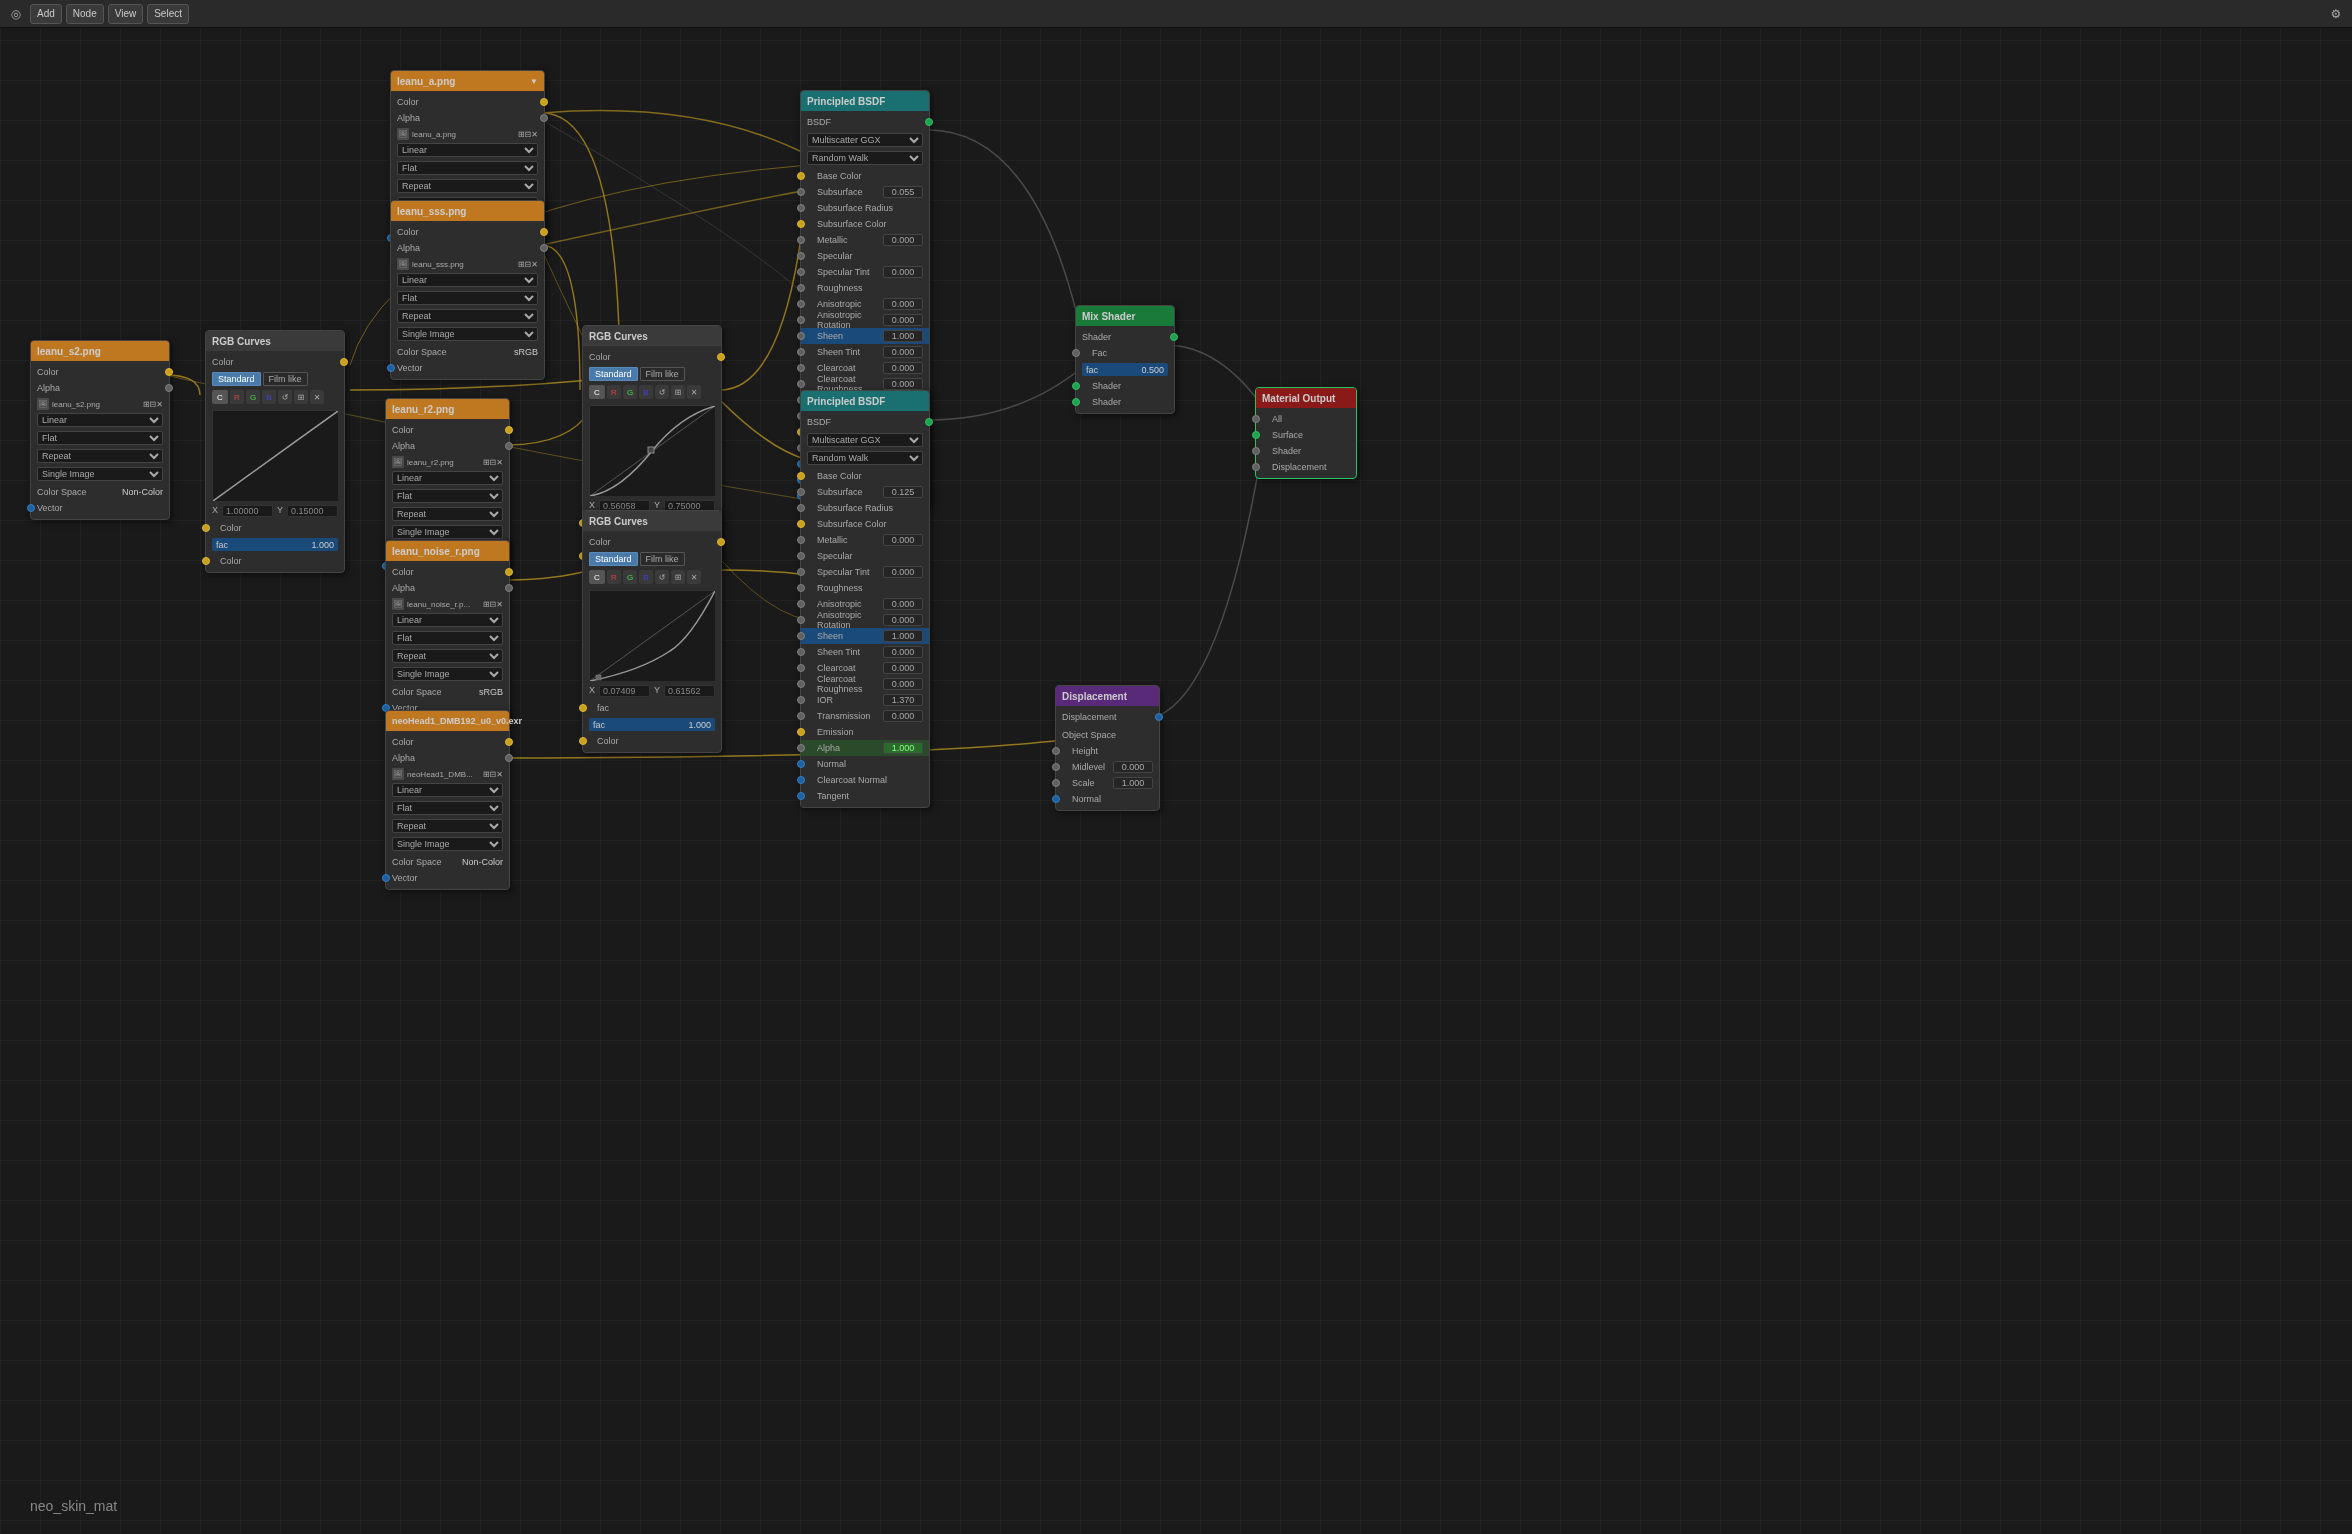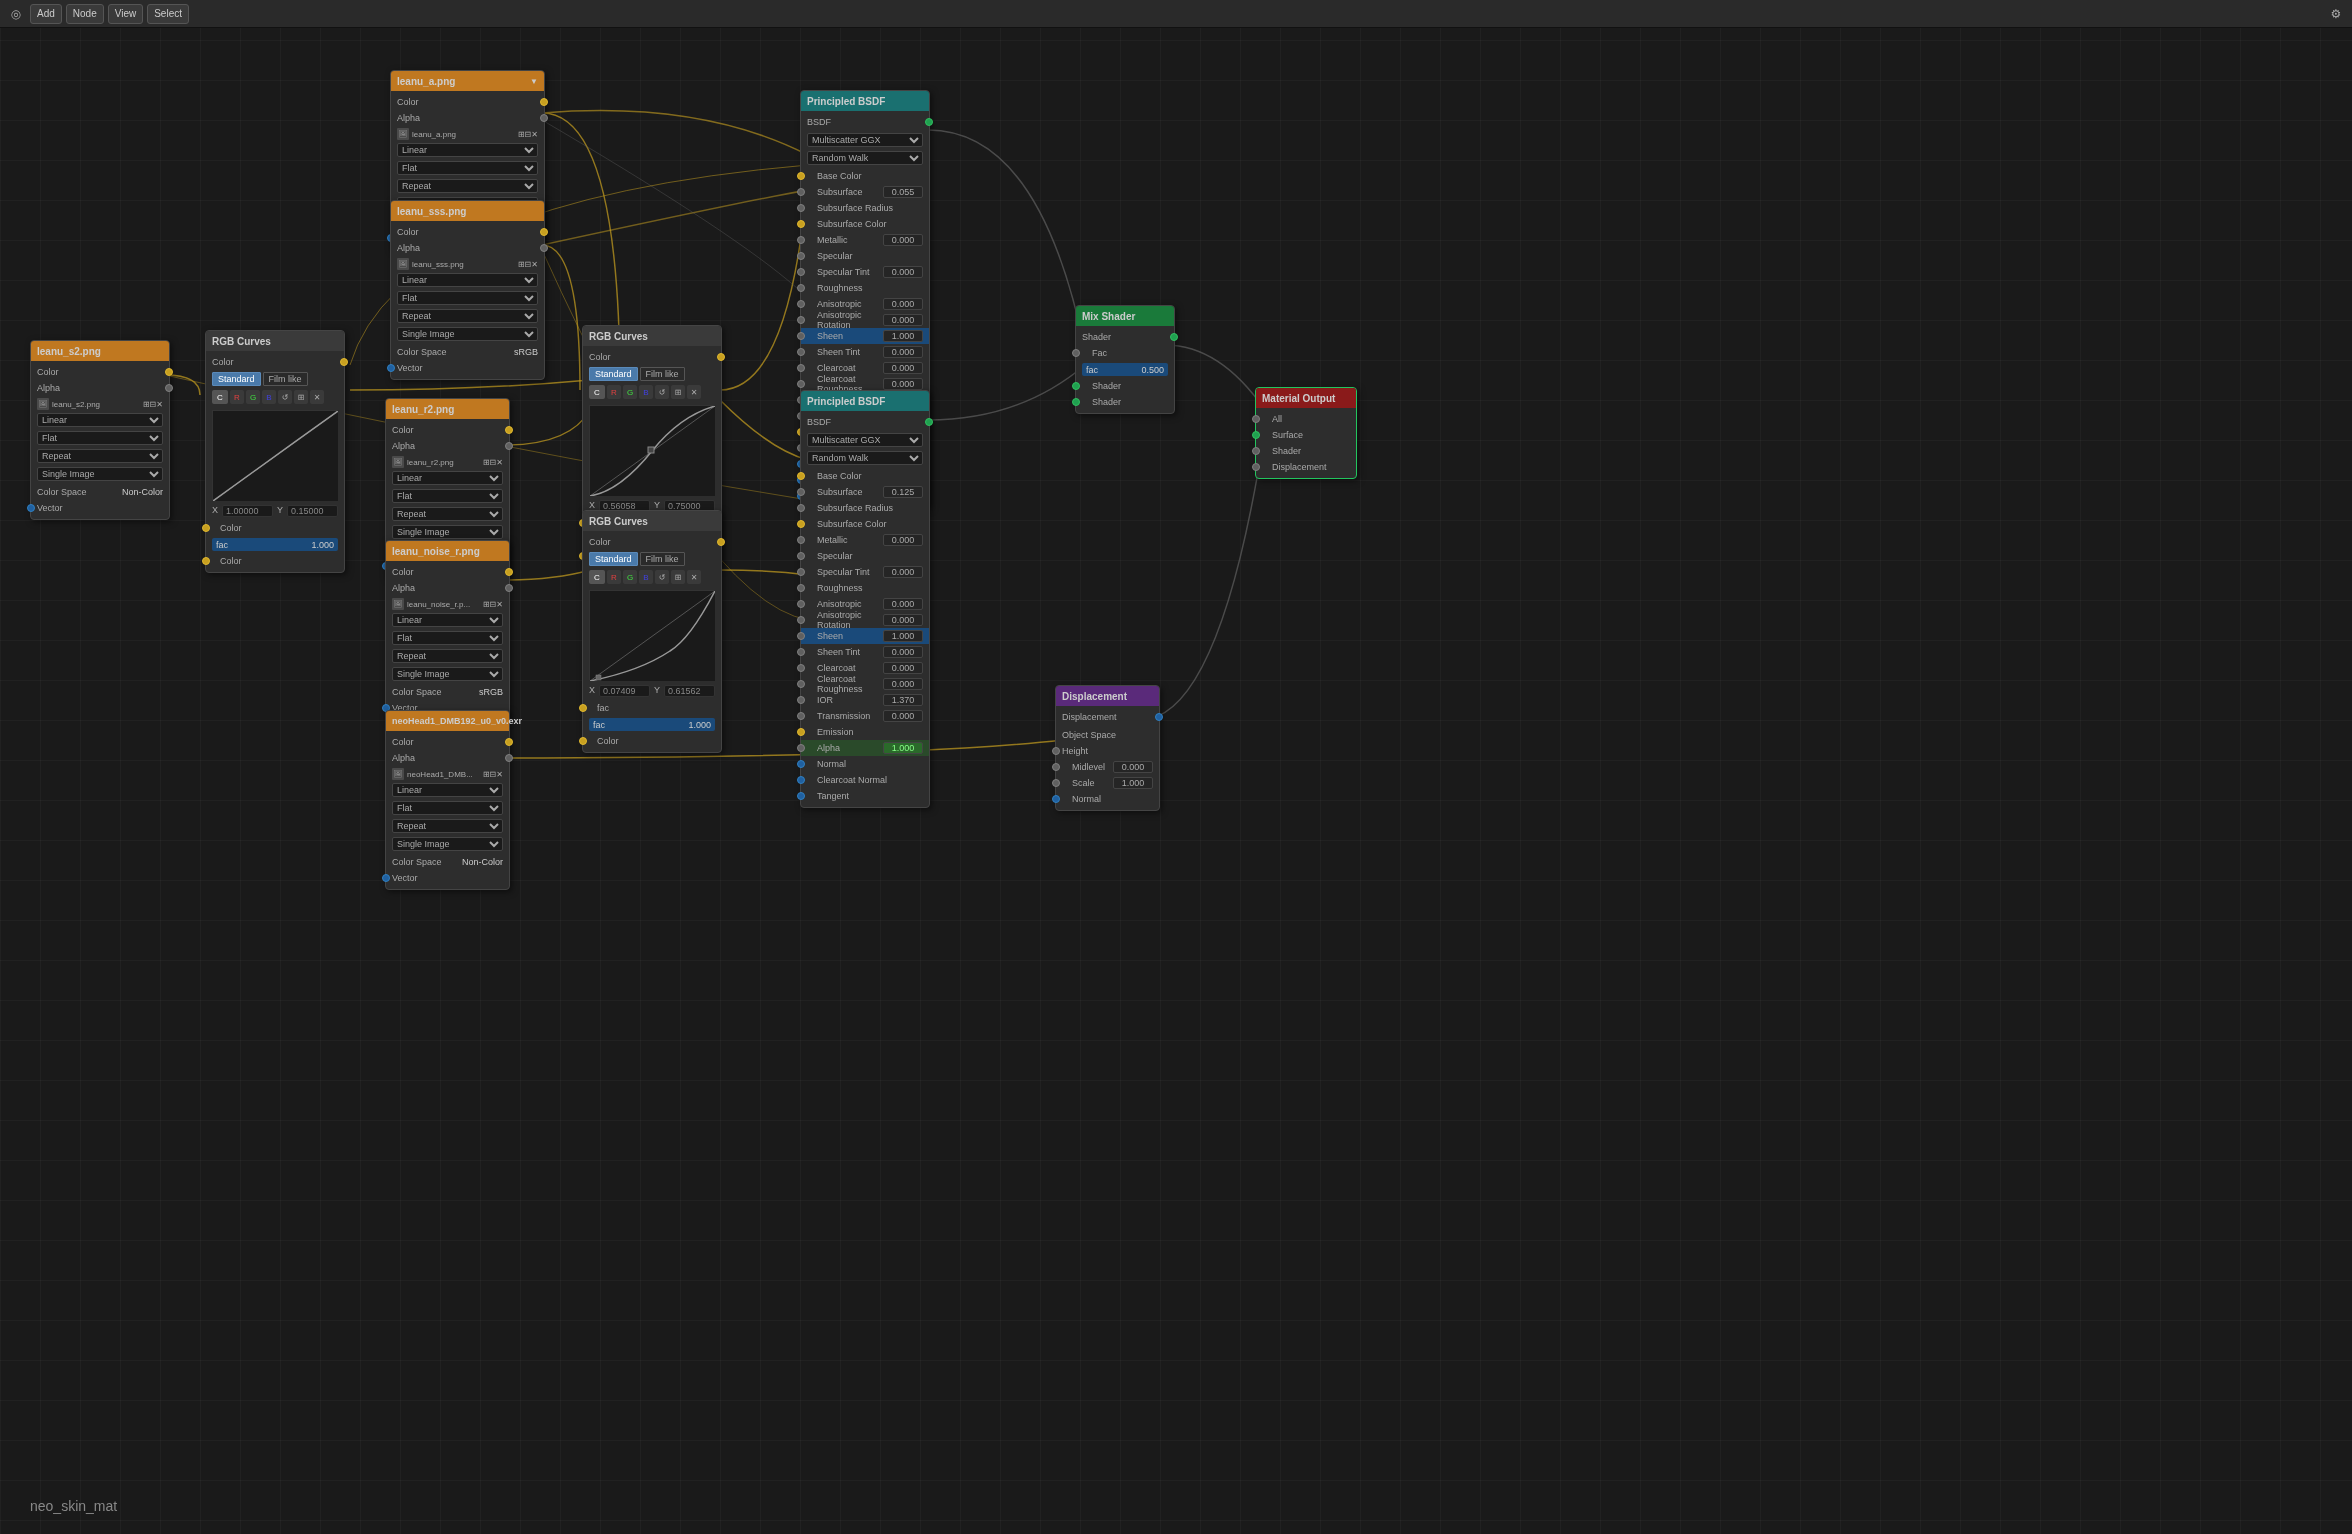--- a/index.html
+++ b/index.html
@@ -971,21 +971,21 @@
   <div class="node-body">
     <div class="node-row" style="justify-content:flex-end">
       <span class="node-row-label">Displacement</span>
       <div class="node-socket socket-right socket-blue"></div>
     </div>
     <div class="node-row" style="margin-top:2px">
       <span class="node-row-label">Object Space</span>
     </div>
     <div class="node-row">
       <div class="node-socket socket-left socket-gray" style="position:absolute;left:-4px;"></div>
-      <span class="node-row-label" style="margin-left:0">Height</span>
+      <span class="node-row-label" style="margin-left:10px">Height</span>
     </div>
     <div class="node-row">
       <div class="node-socket socket-left socket-gray" style="position:absolute;left:-4px;"></div>
       <span class="node-row-label" style="margin-left:10px">Midlevel</span>
       <div class="value-field">0.000</div>
     </div>
     <div class="node-row">
       <div class="node-socket socket-left socket-gray" style="position:absolute;left:-4px;"></div>
       <span class="node-row-label" style="margin-left:10px">Scale</span>
       <div class="value-field">1.000</div>

